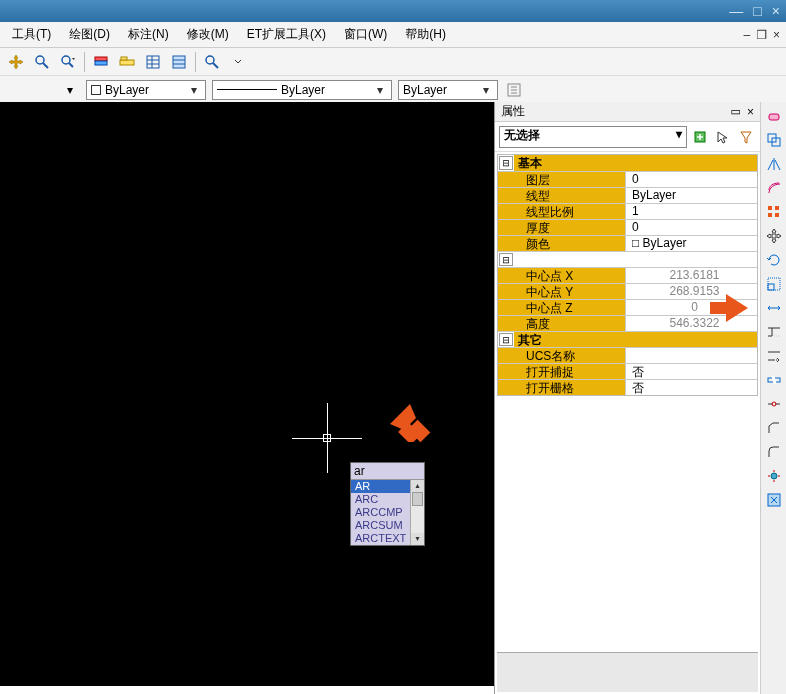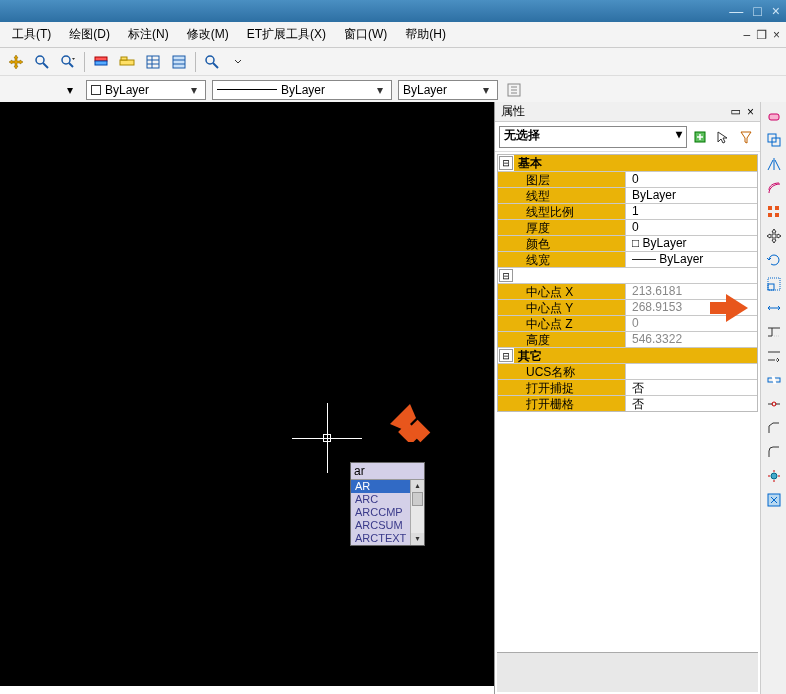--- a/index.html
+++ b/index.html
@@ -62,21 +62,21 @@
 .propsel .selbox { flex:1; height:22px; border:1px solid #888; display:flex; align-items:flex-start; padding:0 4px; font-size:13px; font-weight:bold; }
 .propsel .selbox .dd { margin-left:auto; }
 .propsel .ibtn { width:20px; height:20px; display:flex; align-items:center; justify-content:center; }
 .gridwrap { border:1px solid #bbb; margin:2px; }
 .grow { display:flex; height:16px; border-top:1px solid #c8c8c8; }
 .grow:first-child{border-top:none;}
 .gcat { background:#fff; font-weight:bold; padding-left:4px; }
 .gexp { width:14px; text-align:center; border:1px solid #999; background:#fff; font-size:9px; line-height:12px; margin:1px; }
 .gkey { width:128px; padding-left:28px; border-right:1px solid #c8c8c8; background:#eab308; }
 .gval { flex:1; padding-left:6px; background:#fff; }
-.gval.ro { color:#888; }
+.gval.ro { color:#888;text-align:center; }
 
 
 .righttb { width:26px; background:#f0f0f0; border-left:1px solid #ccc; display:flex; flex-direction:column; align-items:center; padding-top:4px; gap:4px; }
 .rtbn { width:20px; height:20px; display:flex; align-items:center; justify-content:center; }
 
 
 .cmdbar { height:40px; border-top:1px solid #aaa; background:#e8e8e8; margin:2px; }
 
 svg { display:block; }
 </style>
@@ -276,24 +276,20 @@
         </div>
         <div class="grow">
           <div class="gkey">厚度</div>
           <div class="gval">0</div>
         </div>
         <div class="grow">
           <div class="gkey">颜色</div>
           <div class="gval">□ ByLayer</div>
         </div>
         <div class="grow">
-          <div class="gkey">线宽</div>
-          <div class="gval">—— ByLayer</div>
-        </div>
-        <div class="grow">
           <div class="gexp">⊟</div>
         </div>
         <div class="grow">
           <div class="gkey">中心点 X</div>
           <div class="gval ro">213.6181</div>
         </div>
         <div class="grow">
           <div class="gkey">中心点 Y</div>
           <div class="gval ro">268.9153</div>
         </div>

